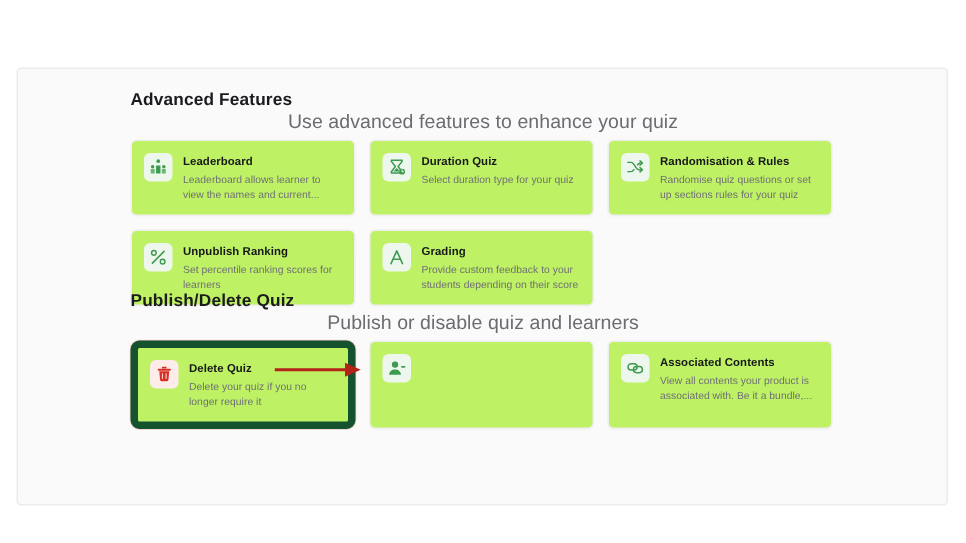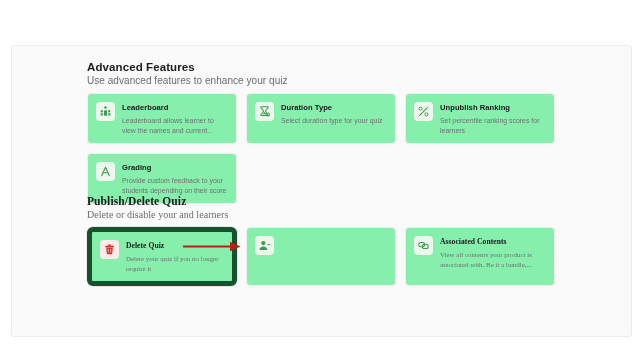--- a/index.html
+++ b/index.html
@@ -30,48 +30,49 @@
     background: #fafafa;
     border: 1px solid #ececec;
     border-radius: 3px;
     box-sizing: border-box;
     overflow: hidden;
   }
   .section {
     position: absolute;
   }
   #section-advanced { left: 75px; top: 14px; }
-  #section-publish  { left: 75px; top: 148px; font-family: Liberation Serif, serif; }
+  #section-publish  { left: 75px; top: 148px; }
 
   .section-title {
     font-size: 11.5px;
     font-weight: bold;
     color: #1b1b1f;
     letter-spacing: 0.1px;
     margin: 0 0 2px 0;
     line-height: 14px;
   }
   .section-sub {
-    font-size: 10px;
+    font-size: 13px;
     color: #6b6b72;
     margin: 0 0 7px 0;
     line-height: 10px;
     letter-spacing: 0.05px;
+    text-align: center;
   }
 
   .card-grid {
     display: flex;
     flex-wrap: wrap;
     gap: 9px 9px;
     width: 470px;
   }
   .card {
     width: 150px;
     min-height: 44px;
-    background: #86efac;
+    background: #bef264;
     border: 1px solid #eeeeee;
     border-radius: 4px;
     box-sizing: border-box;
     padding: 8px 8px 8px 8px;
     display: flex;
     align-items: flex-start;
     gap: 7px;
     box-shadow: 0 1px 1px rgba(0,0,0,0.015);
   }
   .card.danger {
@@ -152,25 +153,42 @@
         <div class="card">
           <span class="icon-wrap">
             <svg width="13" height="13" viewBox="0 0 16 16">
               <path d="M3.6 2.2 h8.8 v1 L9.1 7.4 l3.3 4.3 v1.1 H3.6 v-1.1 L6.9 7.4 3.6 3.2 Z" fill="none" stroke="#3d9a4e" stroke-width="1.25" stroke-linejoin="round"></path>
               <path d="M5.3 11.4 h5.4 L8 8.6 Z" fill="#3d9a4e"></path>
               <circle cx="12.4" cy="11.6" r="2.4" fill="#3d9a4e"></circle>
               <path d="M12.4 10.2 v1.5 h1.1" stroke="#ffffff" stroke-width="0.8" fill="none" stroke-linecap="round"></path>
             </svg>
           </span>
           <div class="card-body">
-            <div class="card-title">Duration Type</div>
+            <div class="card-title">Duration Quiz</div>
             <div class="card-desc">Select duration type for your quiz</div>
           </div>
         </div>
 
+        <div class="card">
+          <span class="icon-wrap">
+            <svg width="13" height="13" viewBox="0 0 16 16">
+              <g fill="none" stroke="#3d9a4e" stroke-width="1.2" stroke-linecap="round" stroke-linejoin="round">
+                <path d="M2 4 h2.6 c1 0 1.6 .7 2.3 1.7 l1.6 2.4 c .8 1.2 1.5 1.9 2.6 1.9 H13.6"></path>
+                <path d="M2 11.6 h2.6 c1 0 1.6-.7 2.3-1.7"></path>
+                <path d="M9.9 6.1 c .7-1 1.3-1.6 2.3-1.6 h1.4"></path>
+                <path d="M11.9 2.7 13.9 4.5 11.9 6.3"></path>
+                <path d="M11.9 8.2 13.9 10 11.9 11.8"></path>
+              </g>
+            </svg>
+          </span>
+          <div class="card-body">
+            <div class="card-title">Randomisation &amp; Rules</div>
+            <div class="card-desc">Randomise quiz questions or set up sections rules for your quiz</div>
+          </div>
+        </div>
 
         <div class="card">
           <span class="icon-wrap">
             <svg width="13" height="13" viewBox="0 0 16 16">
               <g stroke="#3d9a4e" stroke-width="1.3" fill="none" stroke-linecap="round">
                 <path d="M3.2 12.8 12.8 3.2"></path>
               </g>
               <circle cx="4.4" cy="4.4" r="1.9" fill="none" stroke="#3d9a4e" stroke-width="1.2"></circle>
               <circle cx="11.6" cy="11.6" r="1.9" fill="none" stroke="#3d9a4e" stroke-width="1.2"></circle>
             </svg>
@@ -194,21 +212,21 @@
             <div class="card-title">Grading</div>
             <div class="card-desc">Provide custom feedback to your students depending on their score</div>
           </div>
         </div>
 
       </div>
     </div>
 
     <div class="section" id="section-publish">
       <div class="section-title">Publish/Delete Quiz</div>
-      <div class="section-sub">Delete or disable your and learners</div>
+      <div class="section-sub">Publish or disable quiz and learners</div>
 
       <div class="card-grid">
 
 
         <div class="card danger">
           <span class="icon-wrap red">
             <svg width="13" height="13" viewBox="0 0 16 16">
               <rect x="6.1" y="1.8" width="3.8" height="1.5" rx="0.5" fill="#d93025"></rect>
               <rect x="2.6" y="3.4" width="10.8" height="1.7" rx="0.7" fill="#d93025"></rect>
               <path d="M3.9 5.6 h8.2 l-.7 7.2 a1 1 0 0 1-1 .9 H5.6 a1 1 0 0 1-1-.9 Z" fill="#d93025"></path>

